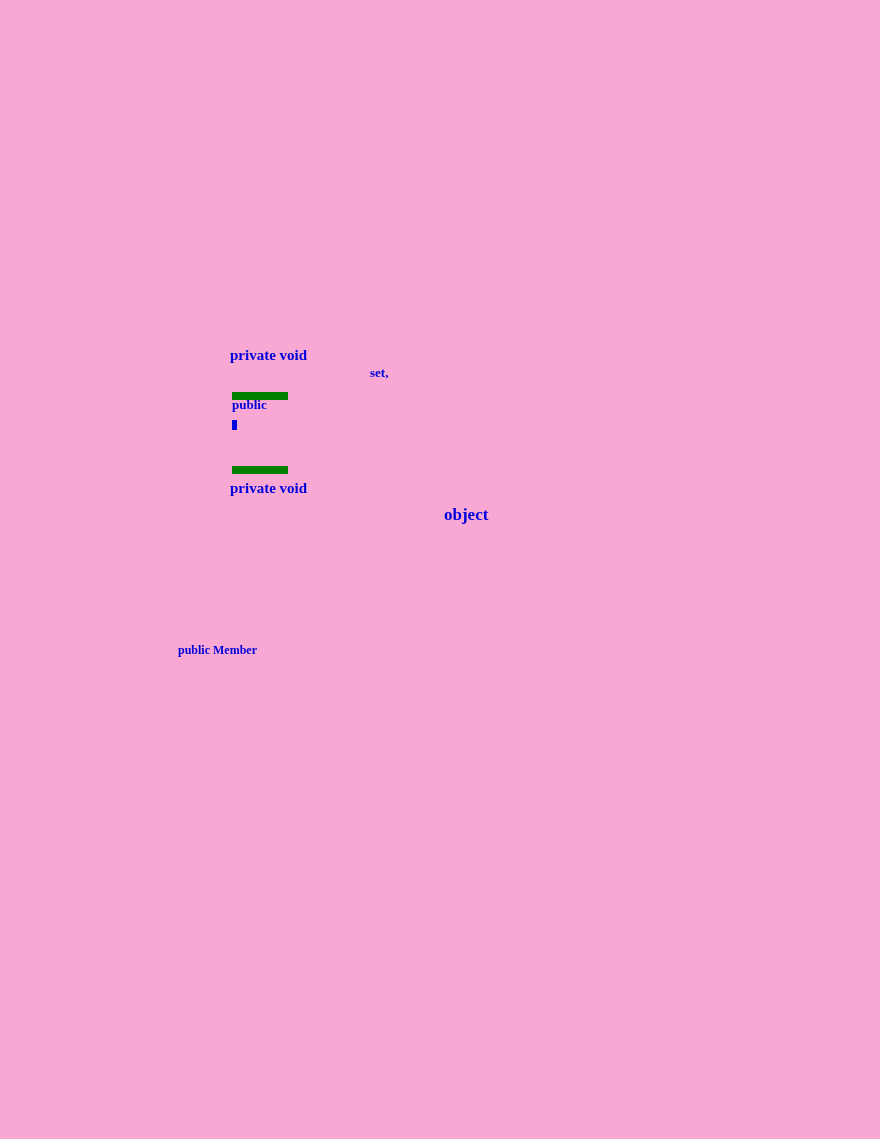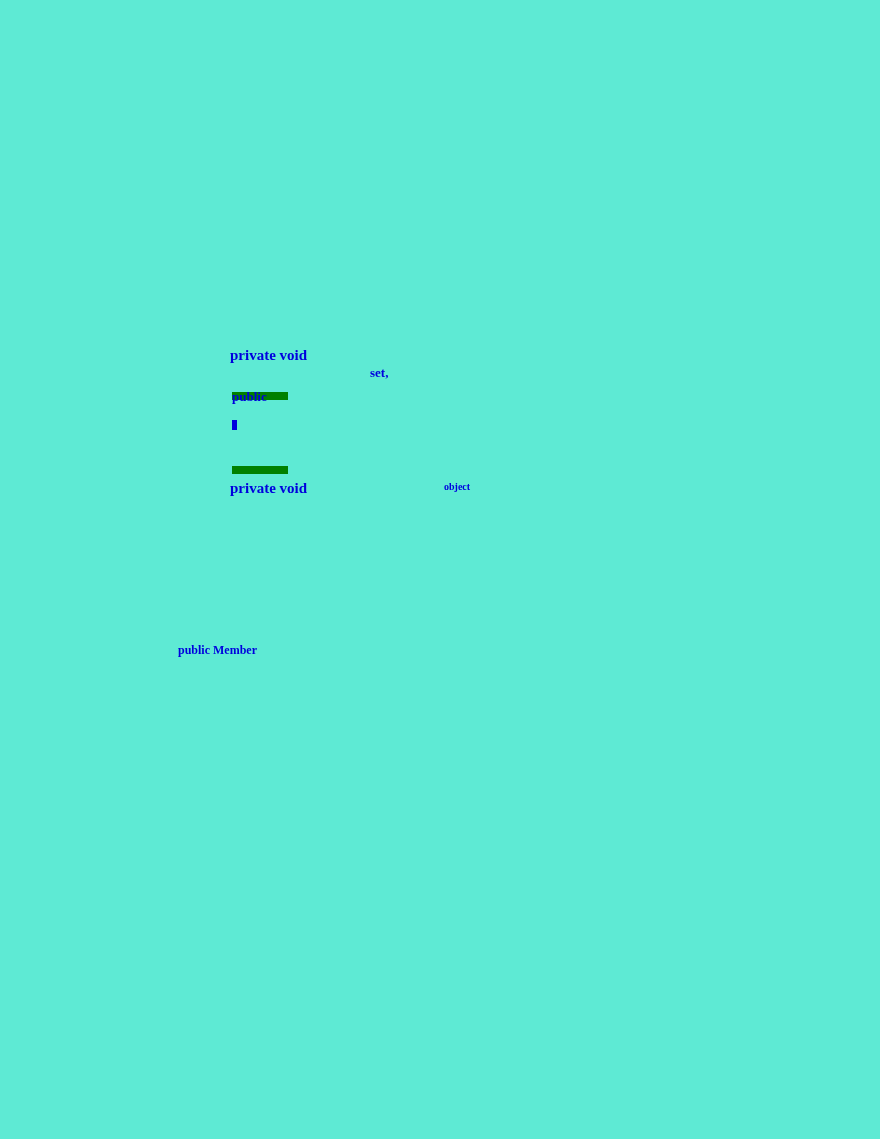--- a/index.html
+++ b/index.html
@@ -28,23 +28,23 @@
     background: #008000;
   }
   .blue-bar {
     position: absolute;
     background: #0000dd;
   }
 </style>
 </head>
 <body>
 
-<div id="page" style="width: 880px; height: 1139px; background: #5eead4;">
+<div id="page" style="width: 880px; height: 1139px; background: #f9a8d4;">
     <div class="green-bar" style="left: 232px; top: 392px; width: 56px; height: 8px; background: rgb(0, 128, 0);"></div>
     <div class="blue-bar" style="left: 232px; top: 420px; width: 5px; height: 10px; background: rgb(0, 0, 221);"></div>
     <div class="green-bar" style="left: 232px; top: 466px; width: 56px; height: 8px; background: rgb(0, 128, 0);"></div>
     <div class="tok blue" style="left: 230px; top: 348px; font-size: 15px; color: rgb(0, 0, 221);">private void</div>
     <div class="tok blue" style="left: 370px; top: 366px; font-size: 13px; color: rgb(0, 0, 221);">set,</div>
-    <div class="tok blue" style="left: 232px; top: 390px; font-size: 13px; color: rgb(0, 0, 221);">public</div>
+    <div class="tok blue" style="left: 232px; top: 398px; font-size: 13px; color: rgb(0, 0, 221);">public</div>
     <div class="tok blue" style="left: 230px; top: 481px; font-size: 15px; color: rgb(0, 0, 221);">private void</div>
-    <div class="tok blue" style="left: 444px; top: 482px; font-size: 10px; color: rgb(0, 0, 221);">object</div>
+    <div class="tok blue" style="left: 444px; top: 506px; font-size: 17px; color: rgb(0, 0, 221);">object</div>
     <div class="tok blue" style="left: 178px; top: 644px; font-size: 12px; color: rgb(0, 0, 221);">public Member</div>
   </div>
 
 </body></html>

